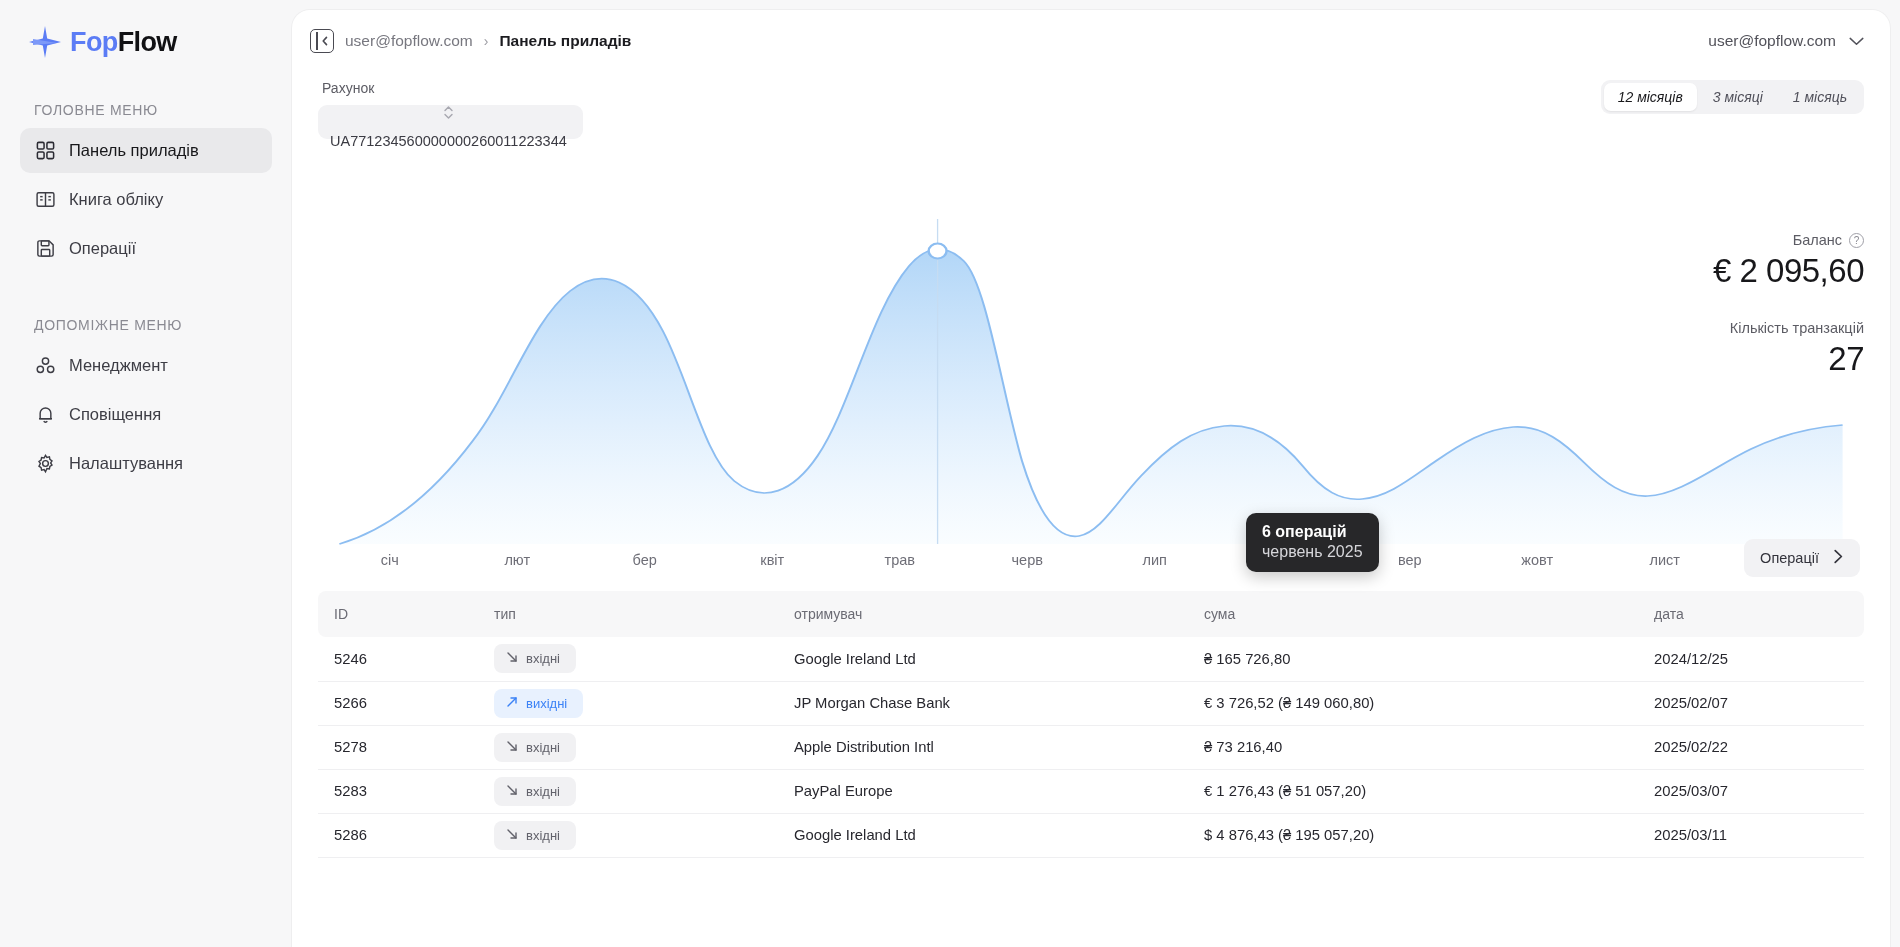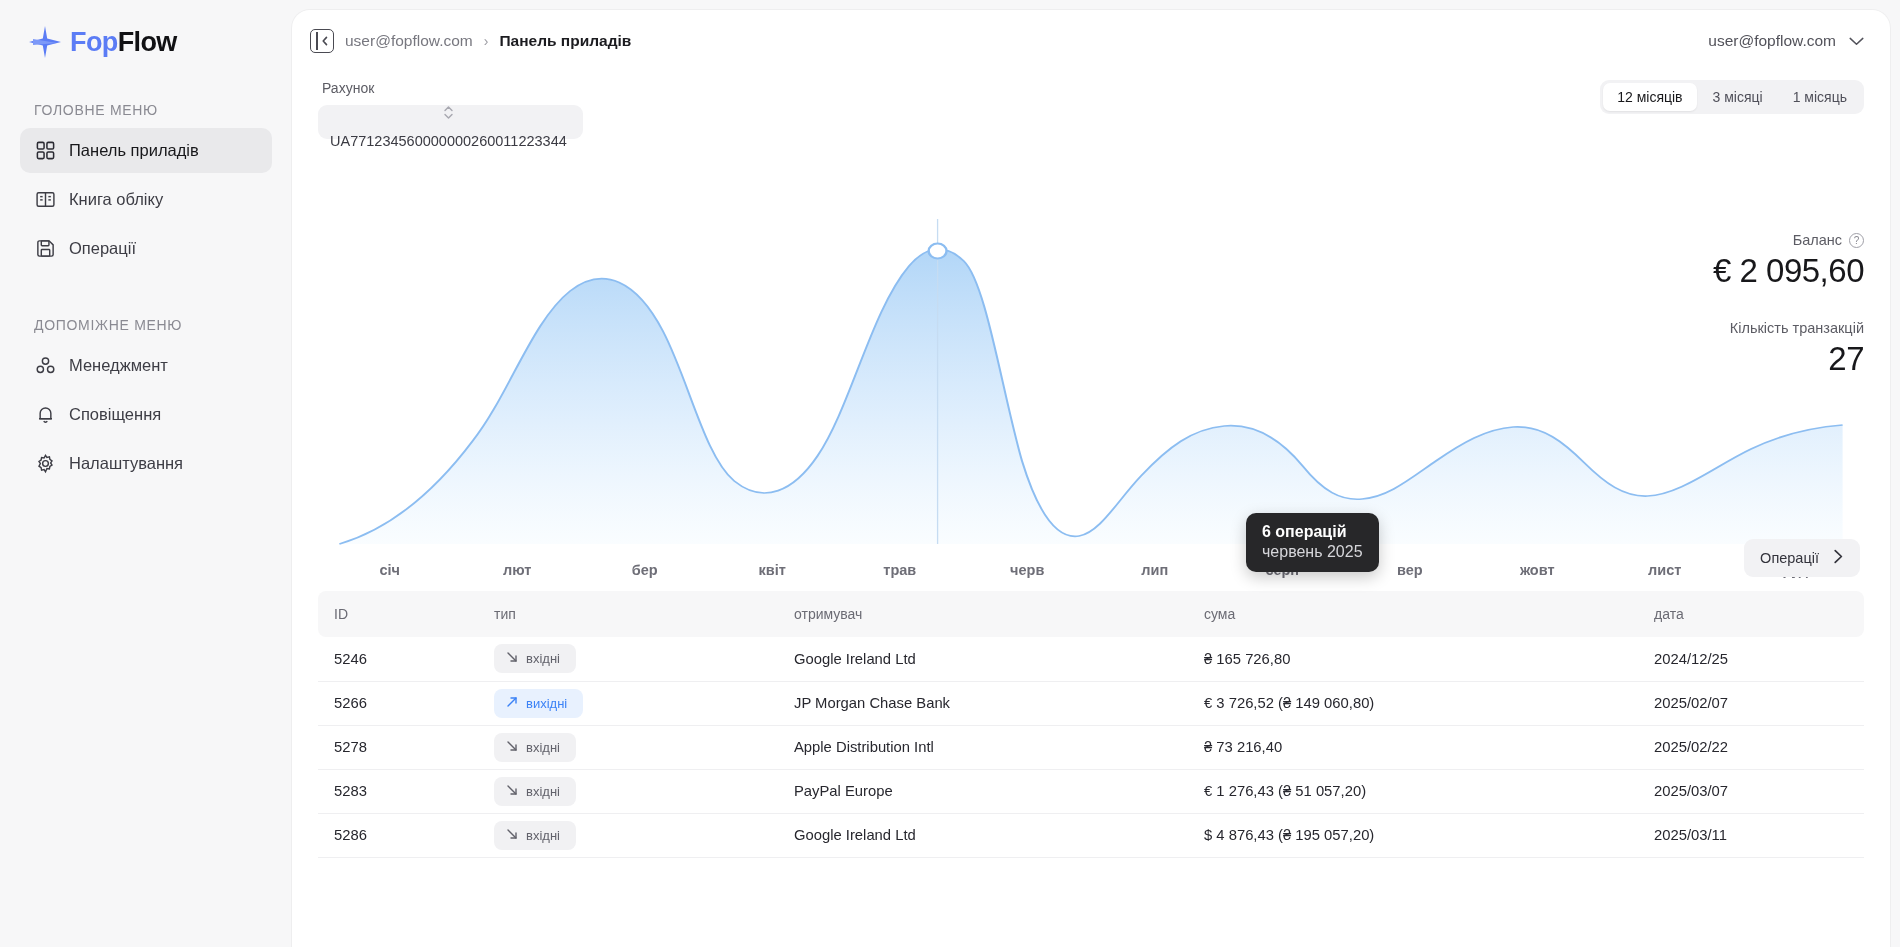--- a/index.html
+++ b/index.html
@@ -76,42 +76,42 @@
 
   .acct-row { display: flex; justify-content: space-between; align-items: flex-start; padding-top: 8px; }
   .acct-label { font-size: 14px; color: #5c5c64; margin-bottom: 9px; padding-left: 4px; }
   .acct-pill {
     display: inline-flex; align-items: center; gap: 10px;
     background: #f2f2f4; border-radius: 9px; height: 34px;
     padding: 0 16px 0 12px; font-size: 14.5px; color: #3b3b43; cursor: pointer; flex-direction: column;
   }
 
   .period-switch {
-    display: flex; background: #f2f2f4; border-radius: 9px; padding: 3px; gap: 2px;
+    display: flex; background: #f2f2f4; border-radius: 9px; padding: 3px; gap: 2px; font-style: italic;
   }
   .period-opt {
     font-size: 14px; color: #50505a; padding: 6px 14px; border-radius: 7px; cursor: pointer;
     white-space: nowrap;
   }
   .period-opt.active { background: #ffffff; color: #18181b; box-shadow: 0 1px 2px rgba(0,0,0,0.07); }
 
   
   .stats {
     position: absolute; right: 26px; top: 160px; text-align: right; width: 300px;
   }
   .stat-label { font-size: 14.5px; color: #5c5c64; display: flex; align-items: center; justify-content: flex-end; gap: 7px; }
   .stat-value { font-size: 33px; color: #18181b; font-weight: 400; margin-top: 4px; letter-spacing: -0.5px; }
   .stat-block-2 { margin-top: 30px; }
   .help-circle { width: 15px; height: 15px; border: 1.2px solid #a0a0a8; border-radius: 50%;
     font-size: 10px; color: #8a8a92; display: inline-flex; align-items: center; justify-content: center; cursor: pointer; }
 
   
   .chart-area { position: relative; height: 430px; margin-top: 22px; }
   .chart-svg { display: block; width: 100%; height: 385px; }
-  .xaxis { display: flex; margin-top: 16px; padding: 0 8px; font-weight: bold; }
+  .xaxis { display: flex; margin-top: 6px; padding: 0 8px; }
   .xtick { flex: 1; text-align: center; font-size: 14.5px; color: #6e6e77; }
 
   .tooltip {
     position: absolute; left: 928px; top: 352px;
     background: #272729; color: #fff; border-radius: 10px;
     padding: 10px 16px 11px; min-width: 120px;
     box-shadow: 0 5px 16px rgba(0,0,0,0.22);
   }
   .tt-title { font-size: 16px; font-weight: 700; }
   .tt-sub { font-size: 16px; color: #d6d6da; margin-top: 2px; }

